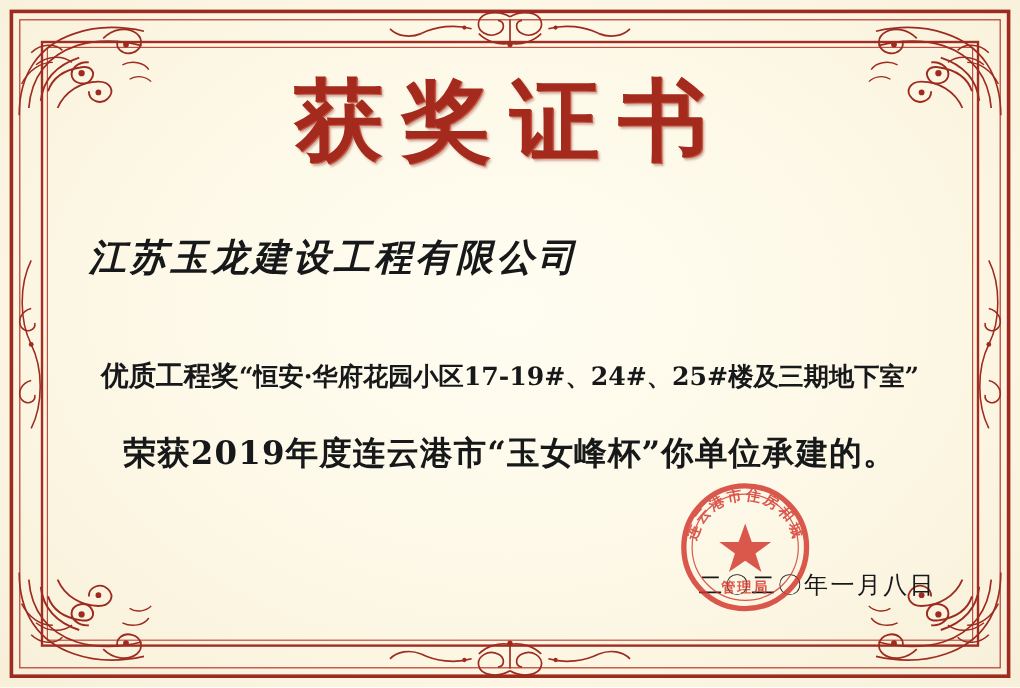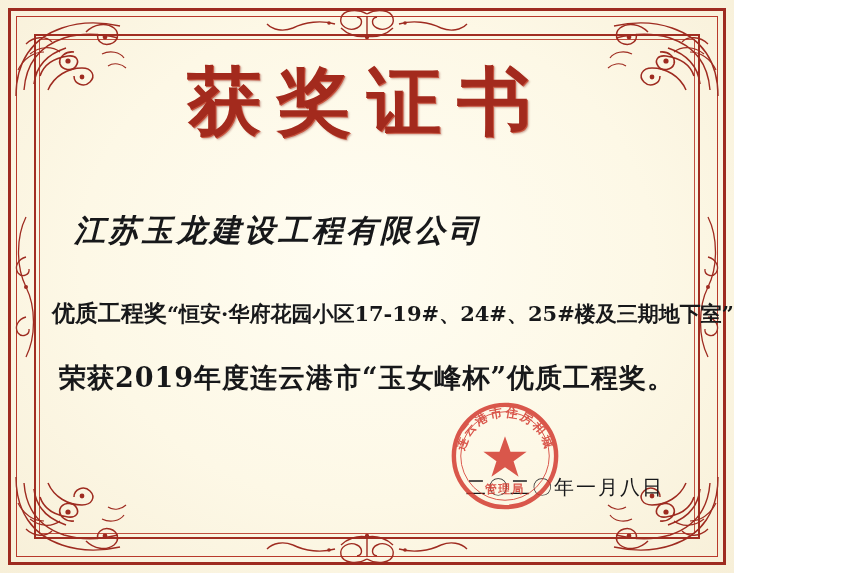--- a/index.html
+++ b/index.html
@@ -9,21 +9,21 @@
   }
   body {
     width: 850px;
     height: 573px;
     overflow: hidden;
     font-family: "Liberation Serif", serif;
   }
 
   .certificate {
     position: relative;
-    width: 734px;
+    width: 850px;
     height: 573px;
     background:
       radial-gradient(ellipse at 50% 45%, #fffdf2 0%, #fdf8e6 55%, #f7efd8 100%);
     box-sizing: border-box;
     overflow: hidden;
   }
 
   
   .border-outer {
     position: absolute;
@@ -109,21 +109,21 @@
     color: #a32a1d;
     text-shadow:
       1px 1px 0 #c7543f,
       2px 2px 2px rgba(120,30,20,0.35);
     line-height: 1;
     white-space: nowrap;
   }
 
   .recipient {
     position: absolute;
-    top: 160px;
+    top: 144px;
     left: 22px;
     font-family: Liberation Mono, monospace;
     font-weight: bold;
     font-style: italic;
     font-size: 31px;
     letter-spacing: 3px;
     color: #17181a;
     white-space: nowrap;
   }
 
@@ -321,21 +321,21 @@
   <div class="content">
 
     <div class="title">获奖证书</div>
 
     <div class="recipient">江苏玉龙建设工程有限公司</div>
 
     <div class="body-line1">
       <span>优质工程奖</span><span class="small-italic">“恒安·华府花园小区17-19#、24#、25#楼及三期地下室”</span>
     </div>
 
-    <div class="body-line2">荣获2019年度连云港市“玉女峰杯”优质工程奖。</div>
+    <div class="body-line2">荣获2019年度连云港市“玉女峰杯”你单位承建的。</div>
 
     <div class="date">二〇二〇年一月八日</div>
 
     <div class="seal">
       <svg viewBox="0 0 120 120">
         <defs>
           <path id="sealArc" d="M 18 62 A 42 42 0 0 1 102 62"></path>
         </defs>
         <circle cx="60" cy="60" r="52" fill="none" stroke="#d2342a" stroke-width="4.5"></circle>
         <circle cx="60" cy="60" r="45" fill="none" stroke="#d2342a" stroke-width="1"></circle>

